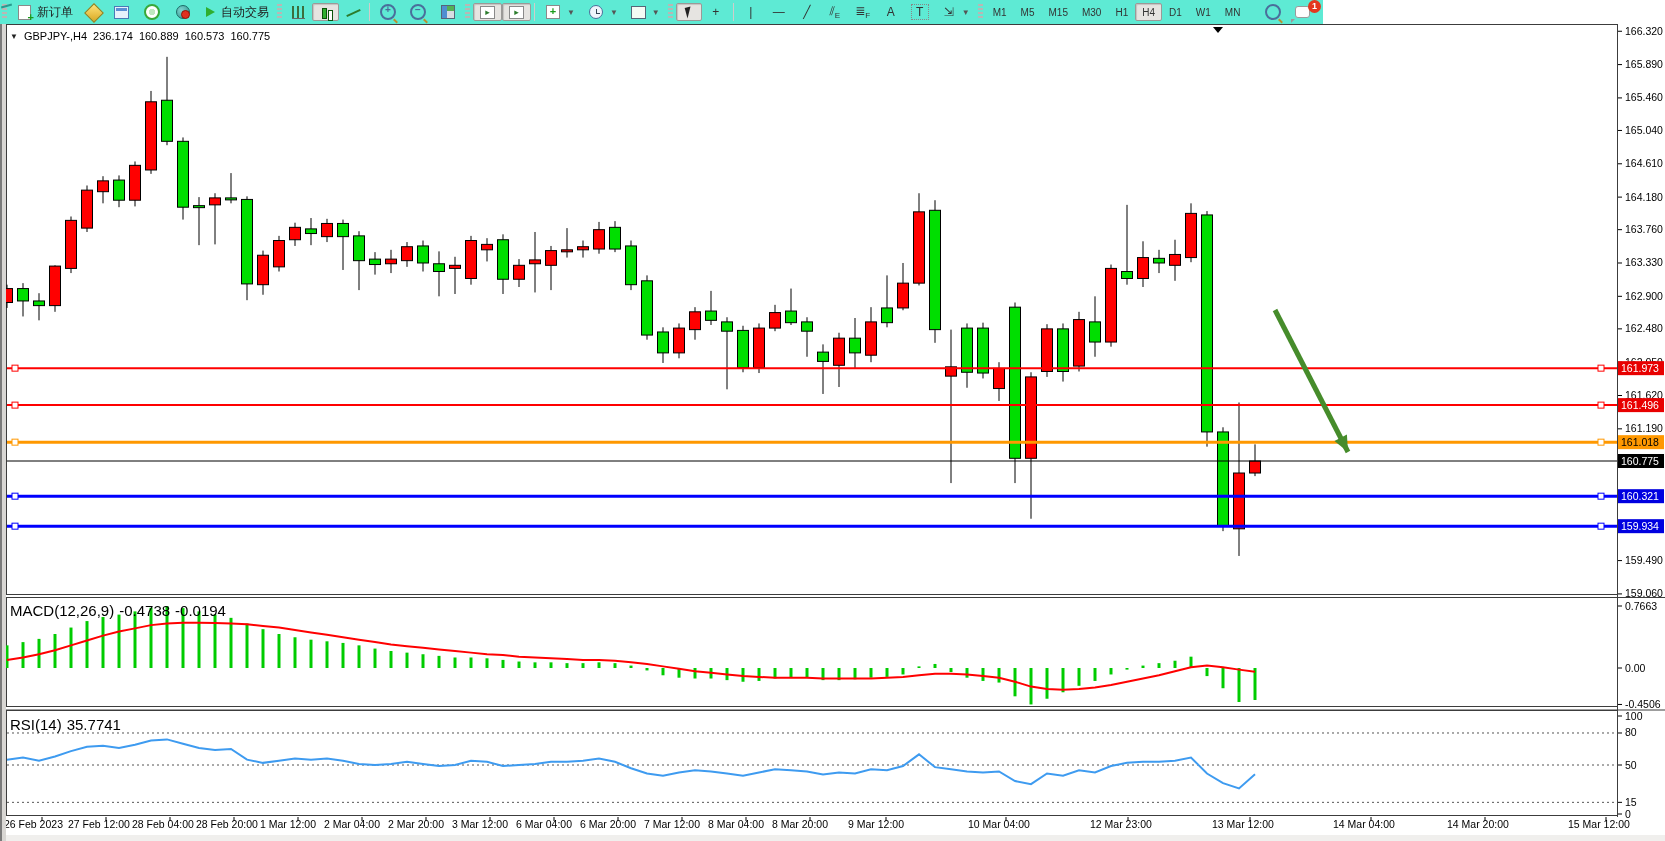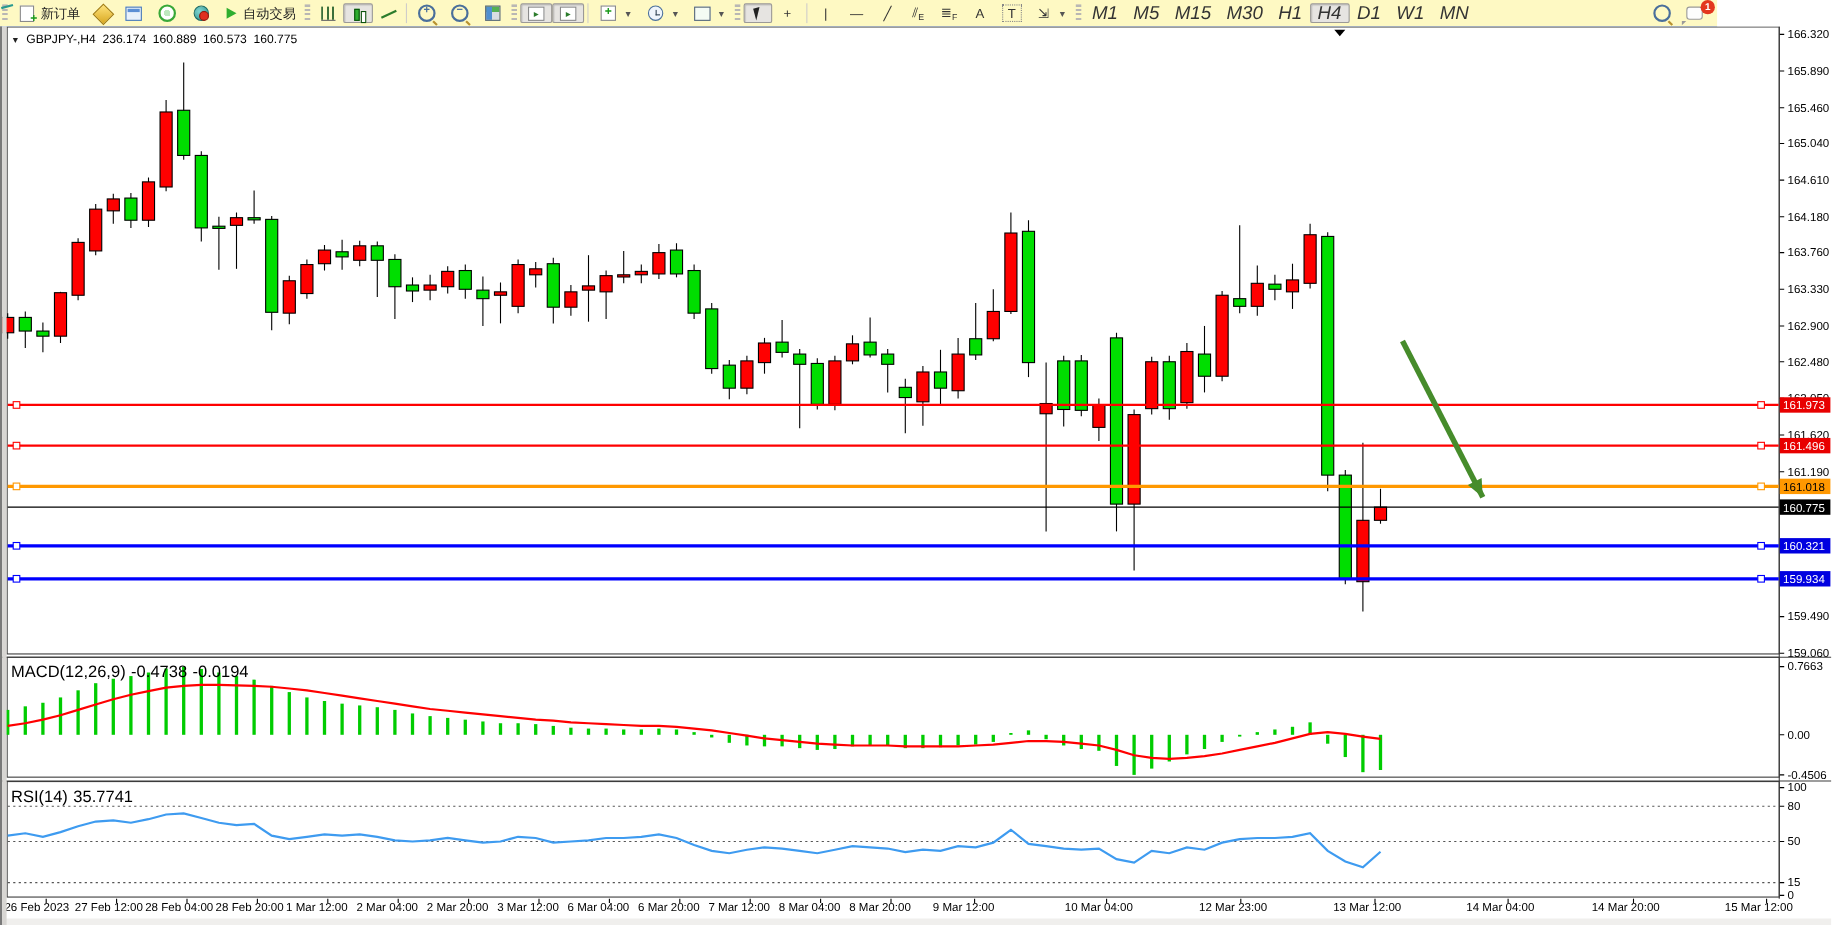--- a/index.html
+++ b/index.html
@@ -1,27 +1,27 @@
 <!DOCTYPE html>
 <html><head>
 <meta charset="utf-8">
 <style>
   html,body{margin:0;padding:0;}
   body{width:1665px;height:841px;overflow:hidden;background:#fff;
        font-family:"Liberation Sans","DejaVu Sans",sans-serif;position:relative;}
   
-  .toolbar{position:absolute;left:0;top:0;width:1561px;height:24px;background:#fef9c3;
+  .toolbar{position:absolute;left:0;top:0;width:1323px;height:24px;background:#5eead4;
            border-bottom:5px solid #3b82f6;display:flex;align-items:center;font-size:12px;color:#222;}
   .grip{width:5px;height:16px;margin:0 3px 0 2px;
         background:repeating-linear-gradient(to bottom,#b9b7b4 0 2px,transparent 2px 4px);flex:0 0 auto;}
   .sep{width:1px;height:18px;background:#cfcdca;margin:0 3px;flex:0 0 au-to;}
   .tbtn{display:flex;align-items:center;gap:4px;padding:2px 5px;border:1px solid transparent;
         border-radius:2px;height:18px;box-sizing:border-box;cursor:default;white-space:nowrap;}
   .tbtn.pressed{background:#e6e4e1;border:1px solid #9b9997;box-shadow:inset 1px 1px 1px rgba(0,0,0,.15);}
-  .tf{padding:2px 6px;font-size:17px;color:#333;font-style:italic;}
+  .tf{padding:2px 6px;font-size:10px;color:#333;}
   .ic{width:16px;height:16px;display:inline-block;position:relative;flex:0 0 auto;}
   .ic-page{background:#fff;border:1px solid #8a8a8a;width:11px;height:13px;margin:1px 2px;}
   .ic-page::after{content:"+";position:absolute;right:-4px;bottom:-4px;color:#1a9b1a;font-weight:bold;font-size:11px;} 
   .ic-diamond{width:12px;height:12px;margin:2px;background:linear-gradient(135deg,#ffe37a,#d9a822);transform:rotate(45deg);border:1px solid #a07a10;}
   .ic-win{width:13px;height:11px;margin:2px 1px;background:#e8f1fb;border:1px solid #4a7ab5;}
   .ic-win::before{content:"";position:absolute;left:1px;top:1px;right:1px;height:3px;background:#5b8fd4;}
   .ic-sonar{width:12px;height:12px;margin:2px;border-radius:50%;border:2px solid #39a839;background:radial-gradient(circle,#bfe8bf 0 3px,#fff 3px);}
   .ic-globe{width:12px;height:12px;margin:2px;border-radius:50%;background:radial-gradient(circle at 35% 35%,#7fd4d0,#2a8f8a);border:1px solid #1c6b66;}
   .ic-globe::after{content:"";position:absolute;right:-1px;bottom:-1px;width:7px;height:7px;border-radius:50%;background:#e03020;border:1px solid #901608;}
   .ic-play{width:0;height:0;border-left:9px solid #2fae2f;border-top:5px solid transparent;border-bottom:5px solid transparent;margin:3px 2px;}

